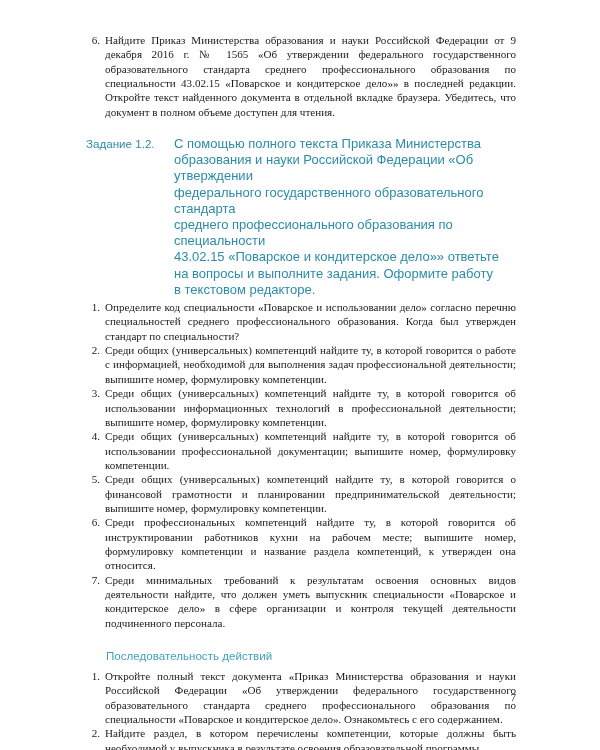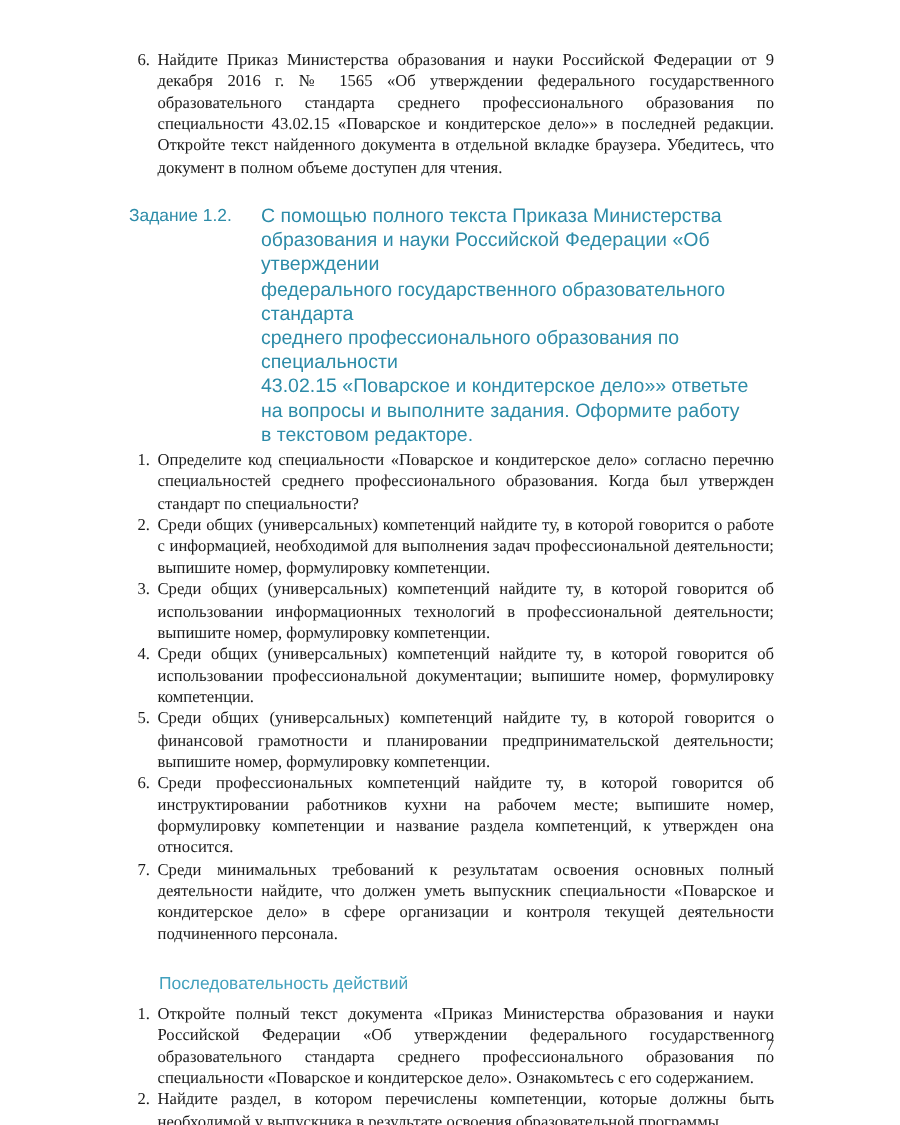--- a/index.html
+++ b/index.html
@@ -136,21 +136,21 @@
 федерального государственного образовательного стандарта
 среднего профессионального образования по специальности
 43.02.15 «Поварское и кондитерское дело»» ответьте
 на вопросы и выполните задания. Оформите работу
 в текстовом редакторе.</div>
     </div>
 
     <ol class="ol-serif qlist">
       <li>
         <span class="num">1.</span>
-        <p>Определите код специальности «Поварское и кондитерское дело» согласно перечню специальностей среднего профессионального образования. Когда был утвержден стандарт по специальности?</p>
+        <p>Определите код специальности «Поварское и использовании дело» согласно перечню специальностей среднего профессионального образования. Когда был утвержден стандарт по специальности?</p>
       </li>
       <li>
         <span class="num">2.</span>
         <p>Среди общих (универсальных) компетенций найдите ту, в которой говорится о работе с информацией, необходимой для выполнения задач профессиональной деятельности; выпишите номер, формулировку компетенции.</p>
       </li>
       <li>
         <span class="num">3.</span>
         <p>Среди общих (универсальных) компетенций найдите ту, в которой говорится об использовании информационных технологий в профессиональной деятельности; выпишите номер, формулировку компетенции.</p>
       </li>
       <li>
@@ -160,21 +160,21 @@
       <li>
         <span class="num">5.</span>
         <p>Среди общих (универсальных) компетенций найдите ту, в которой говорится о финансовой грамотности и планировании предпринимательской деятельности; выпишите номер, формулировку компетенции.</p>
       </li>
       <li>
         <span class="num">6.</span>
         <p>Среди профессиональных компетенций найдите ту, в которой говорится об инструктировании работников кухни на рабочем месте; выпишите номер, формулировку компетенции и название раздела компетенций, к утвержден она относится.</p>
       </li>
       <li>
         <span class="num">7.</span>
-        <p>Среди минимальных требований к результатам освоения основных полный деятельности найдите, что должен уметь выпускник специальности «Поварское и кондитерское дело» в сфере организации и контроля текущей деятельности подчиненного персонала.</p>
+        <p>Среди минимальных требований к результатам освоения основных видов деятельности найдите, что должен уметь выпускник специальности «Поварское и кондитерское дело» в сфере организации и контроля текущей деятельности подчиненного персонала.</p>
       </li>
     </ol>
 
     <div class="section-heading tight">Последовательность действий</div>
     <ol class="ol-serif qlist">
       <li>
         <span class="num">1.</span>
         <p>Откройте полный текст документа «Приказ Министерства образования и науки Российской Федерации «Об утверждении федерального государственного образовательного стандарта среднего профессионального образования по специальности «Поварское и кондитерское дело». Ознакомьтесь с его содержанием.</p>
       </li>
       <li>

